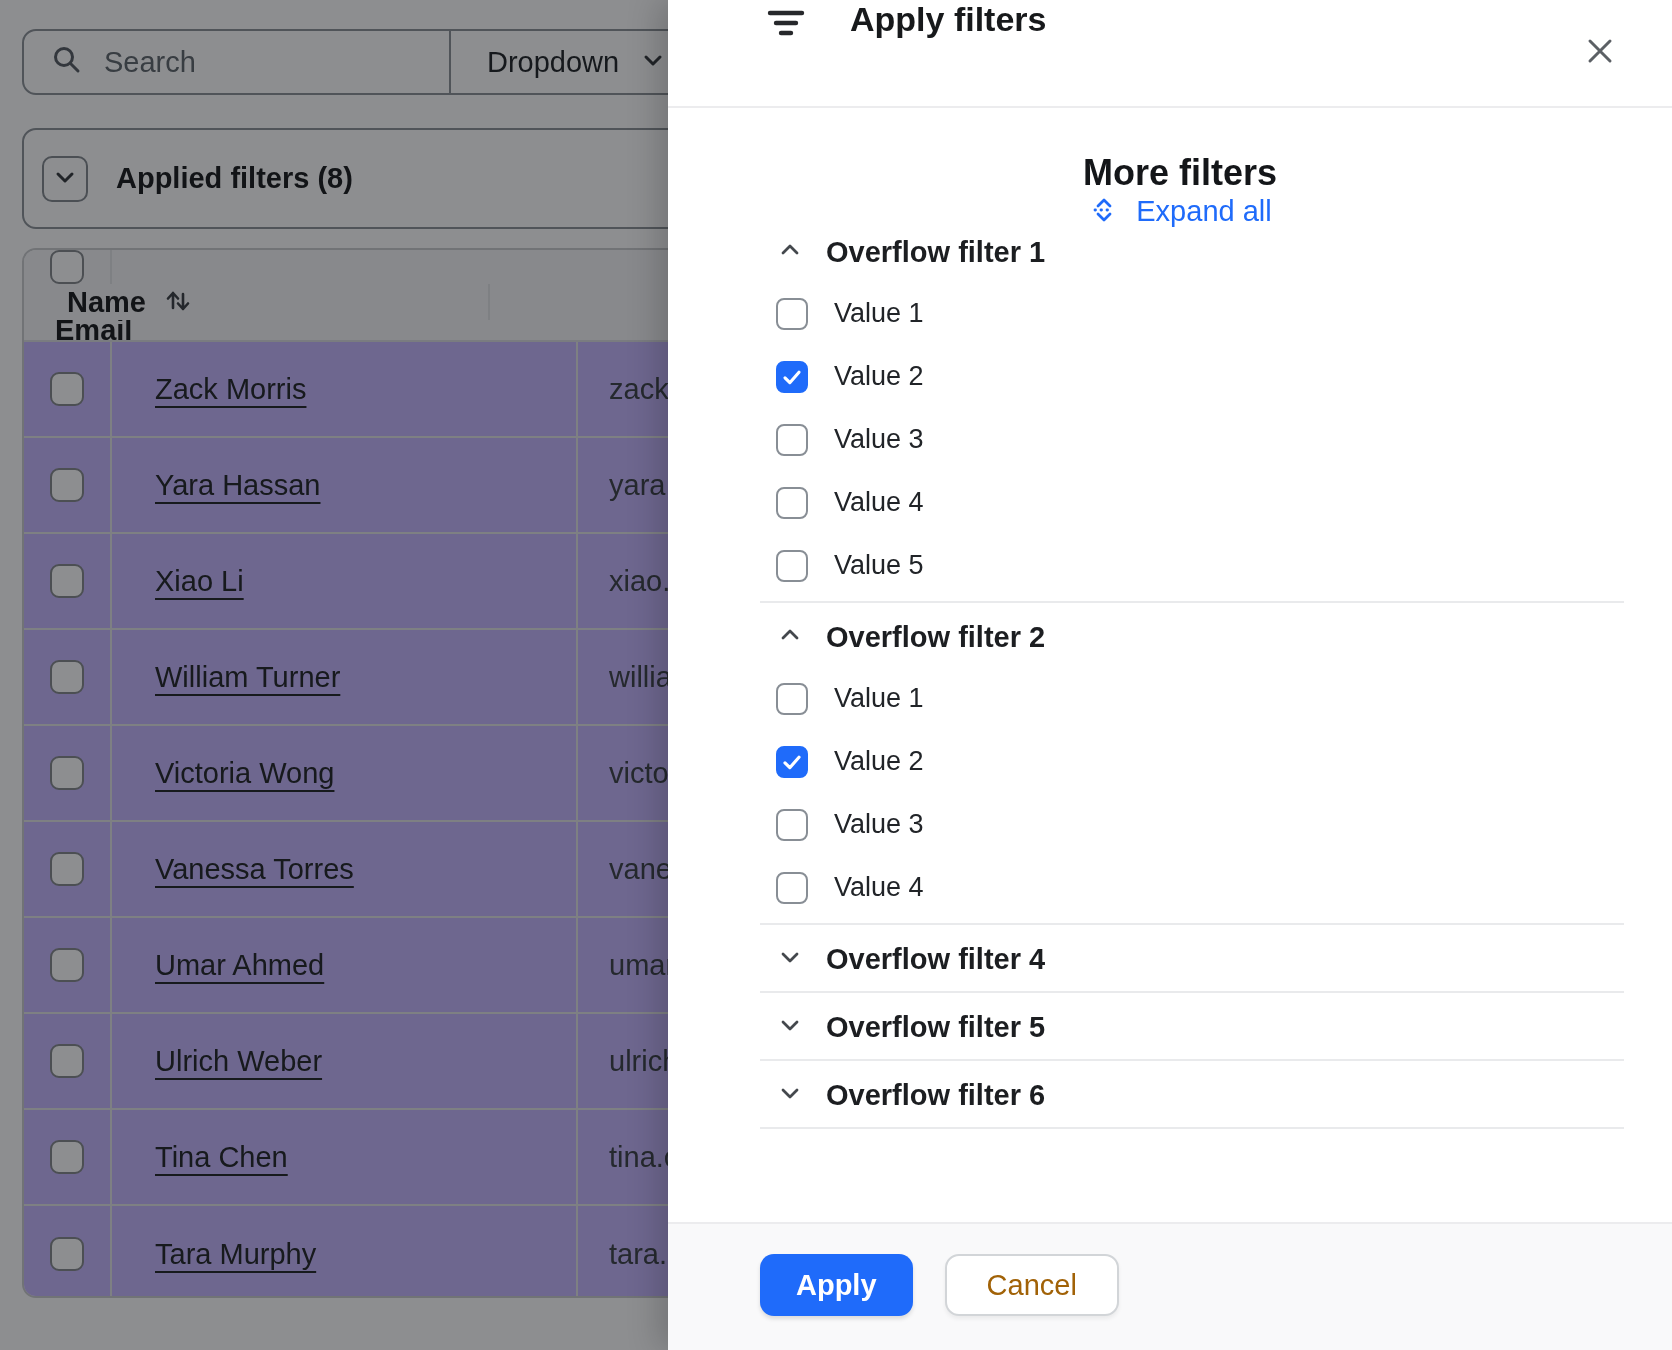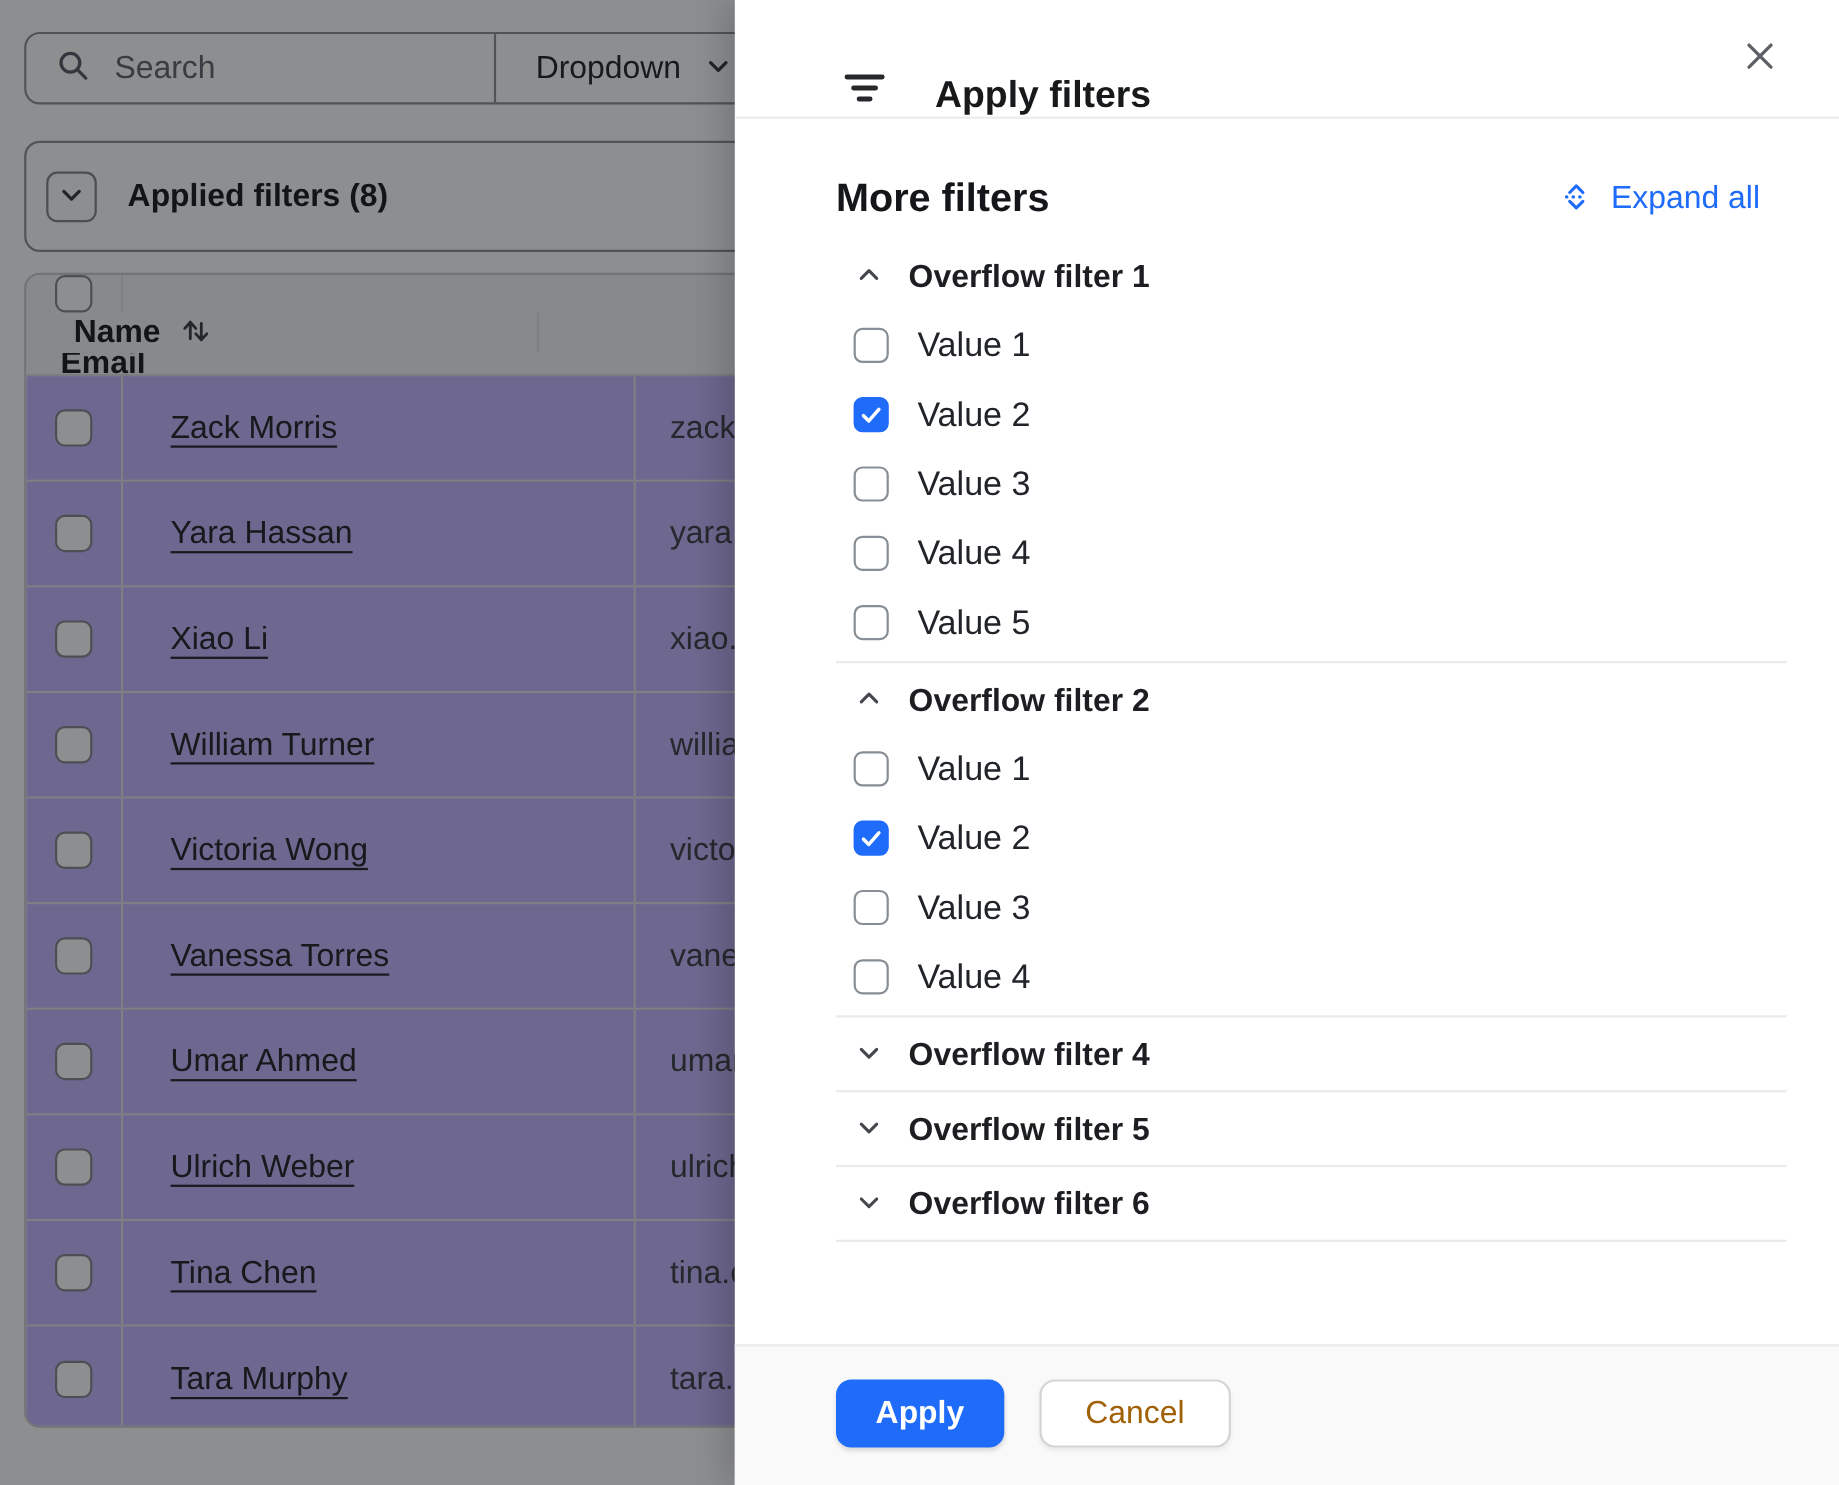--- a/index.html
+++ b/index.html
@@ -39,41 +39,41 @@
     text-underline-offset:7px; text-decoration-thickness:2px; }
   .email-text { font-size:29px; color:#3c4146; }
 
   
   .scrim { position:absolute; inset:0; background:rgba(12,15,19,0.47); z-index:5; }
 
   
   .panel { position:absolute; left:668px; top:0; width:1004px; height:1350px; background:#fff;
     z-index:10; box-shadow:-10px 0 30px rgba(0,0,0,0.18); }
   .panel-header { height:108px; border-bottom:2px solid #ececee; display:flex;
-    align-items:flex-end; padding-left:96px; gap:42px; position:relative; }
+    align-items:flex-start; padding-left:96px; gap:42px; position:relative; }
   .panel-title { font-size:34px; font-weight:600; color:#17191b; }
   .panel-close { position:absolute; right:50px; top:30px; width:44px; height:44px;
     background:none; border:none; display:flex; align-items:center; justify-content:center; }
 
   .panel-content { padding:30px 72px 0 92px; }
   .more-filters-row { margin-top:14px; height:56px; display:flex; align-items:center;
-    justify-content:space-between; }
+    justify-content:space-between;flex-direction:column; }
   .more-filters-title { font-size:36px; font-weight:700; color:#141619; }
   .expand-all { display:flex; align-items:center; gap:16px; background:none; border:none; }
   .expand-all-label { font-size:29px; font-weight:500; color:var(--accent); }
 
   .sections { margin-top:10px; margin-right:-24px; }
   .filter-section { border-bottom:2px solid #e9eaec; padding:6px 0 4px; }
   .section-header { height:56px; display:flex; align-items:center; gap:22px; padding-left:16px; }
   .section-title { font-size:29px; font-weight:600; color:#1c1e21; }
   .chev { transition:none; }
   .chev.up { transform:rotate(180deg); }
   .values { margin-top:2px; }
   .value-row { height:63px; display:flex; align-items:center; gap:26px; padding-left:16px; }
-  .value-label { font-size:31px; color:#212428; }
+  .value-label { font-size:27px; color:#212428; }
   .checkbox { width:32px; height:32px; border-radius:8px; border:2px solid #888e95;
     background:#fff; display:flex; align-items:center; justify-content:center; flex:none; }
   .checkbox svg { display:none; }
   .checkbox.checked { background:var(--accent); border-color:var(--accent); }
   .checkbox.checked svg { display:block; }
 
   .panel-footer { position:absolute; left:0; right:0; bottom:0; height:128px;
     background:#f9f9fa; border-top:2px solid #ececee; display:flex; align-items:flex-start;
     gap:32px; padding:30px 0 0 92px; }
   .btn { height:62px; border-radius:14px; font-size:29px; display:flex; align-items:center;

